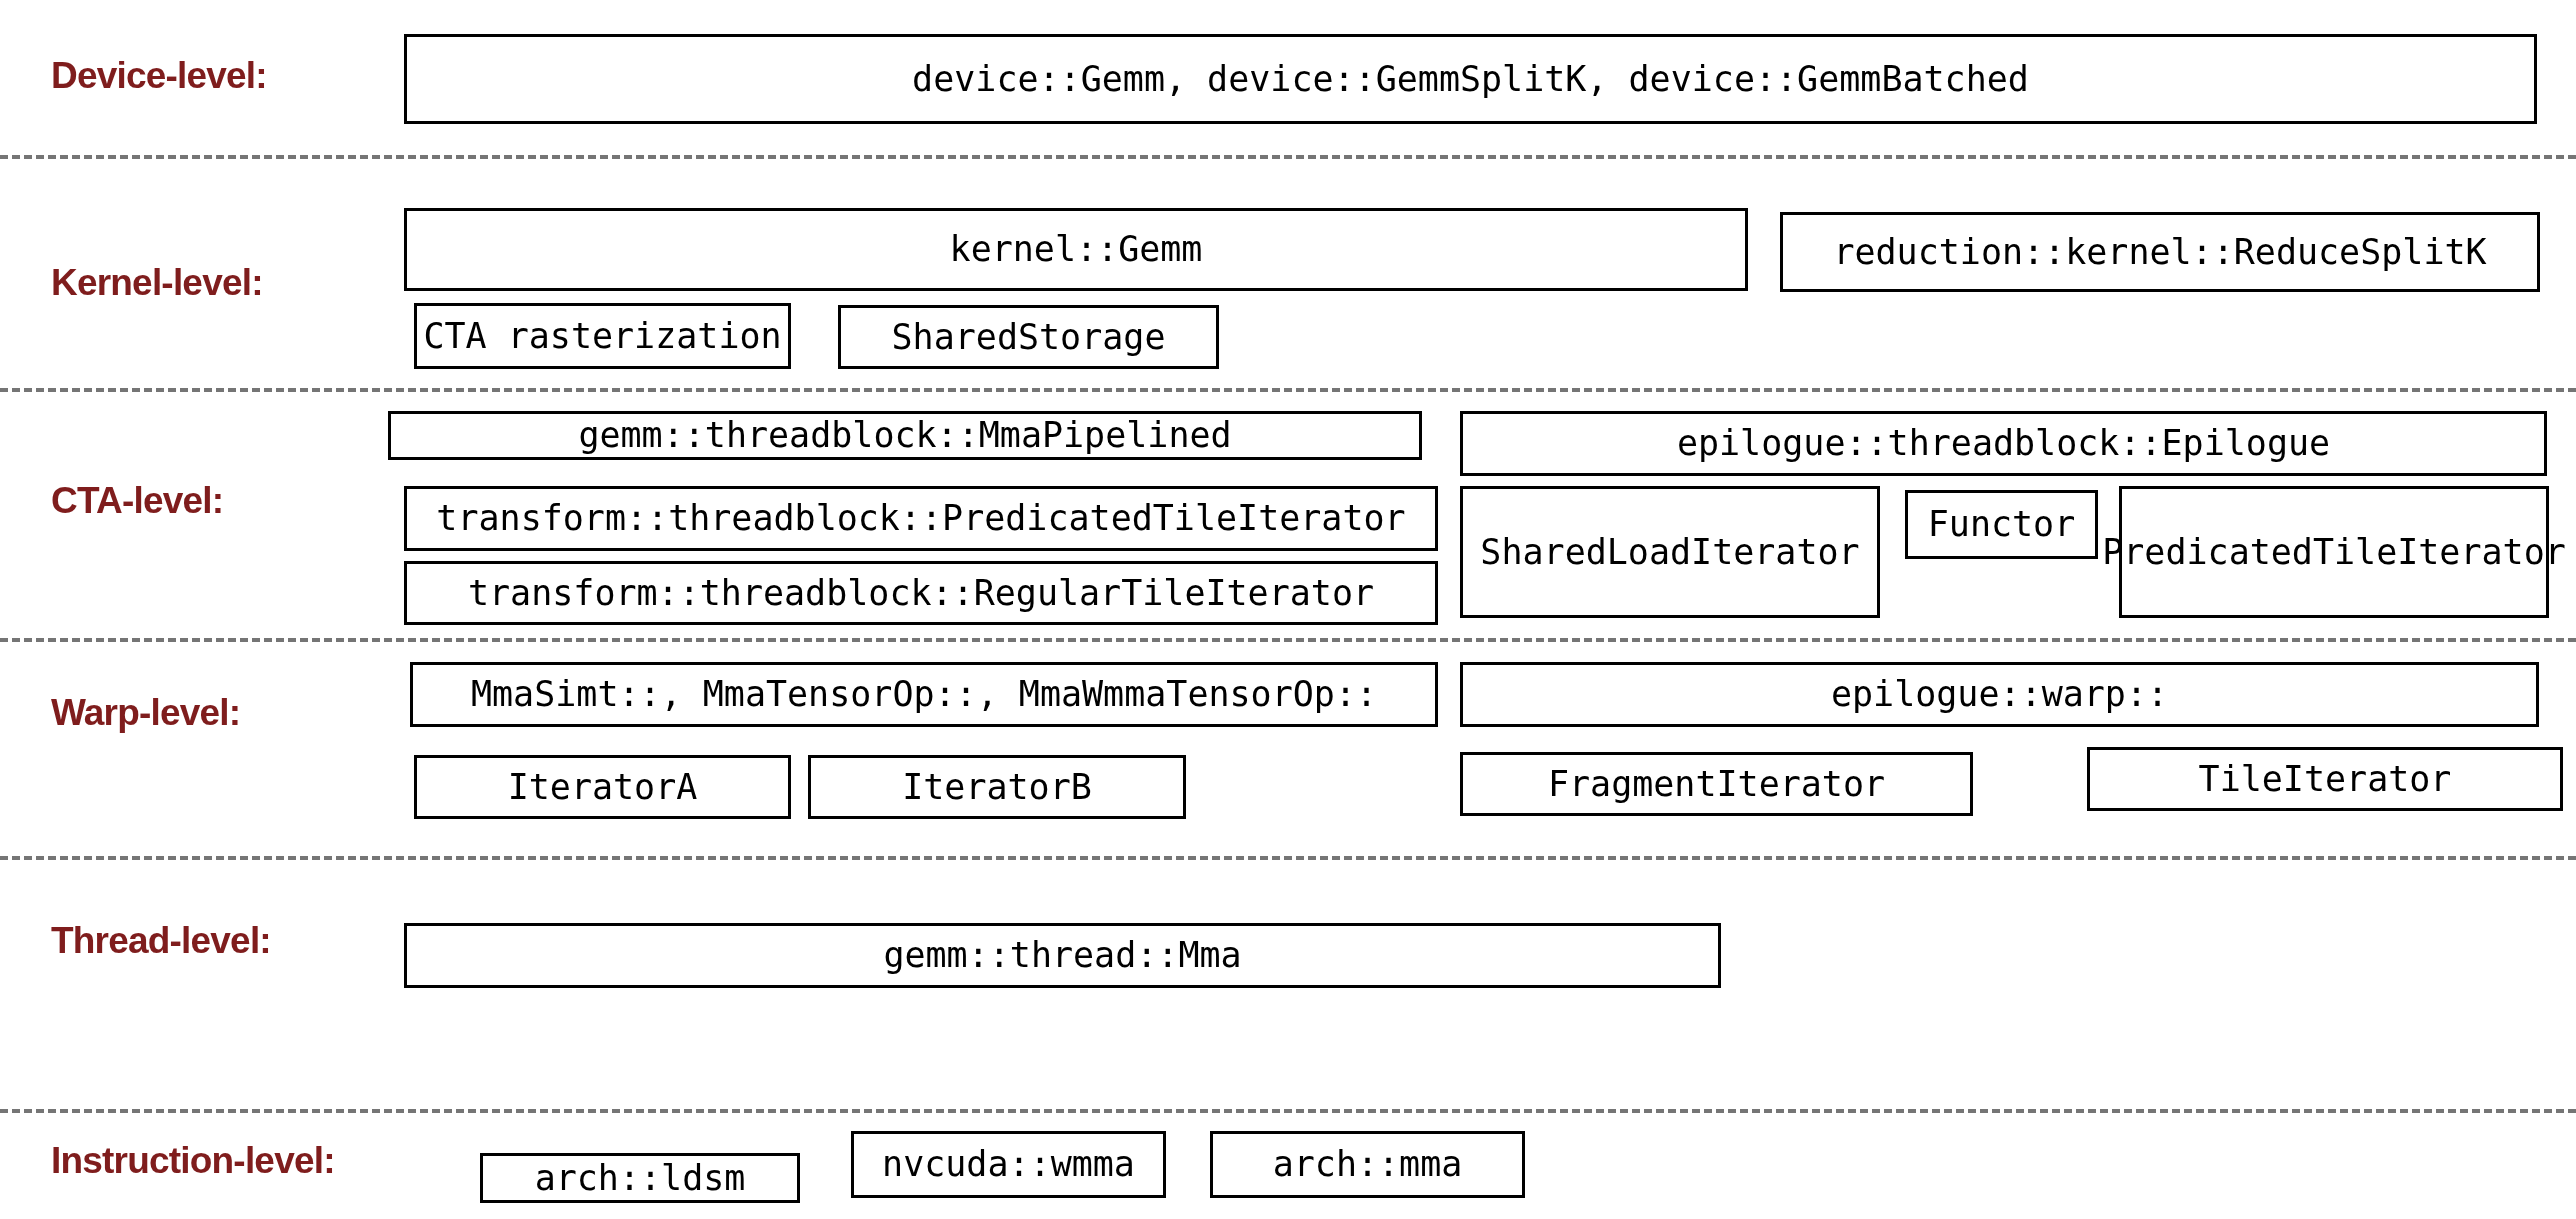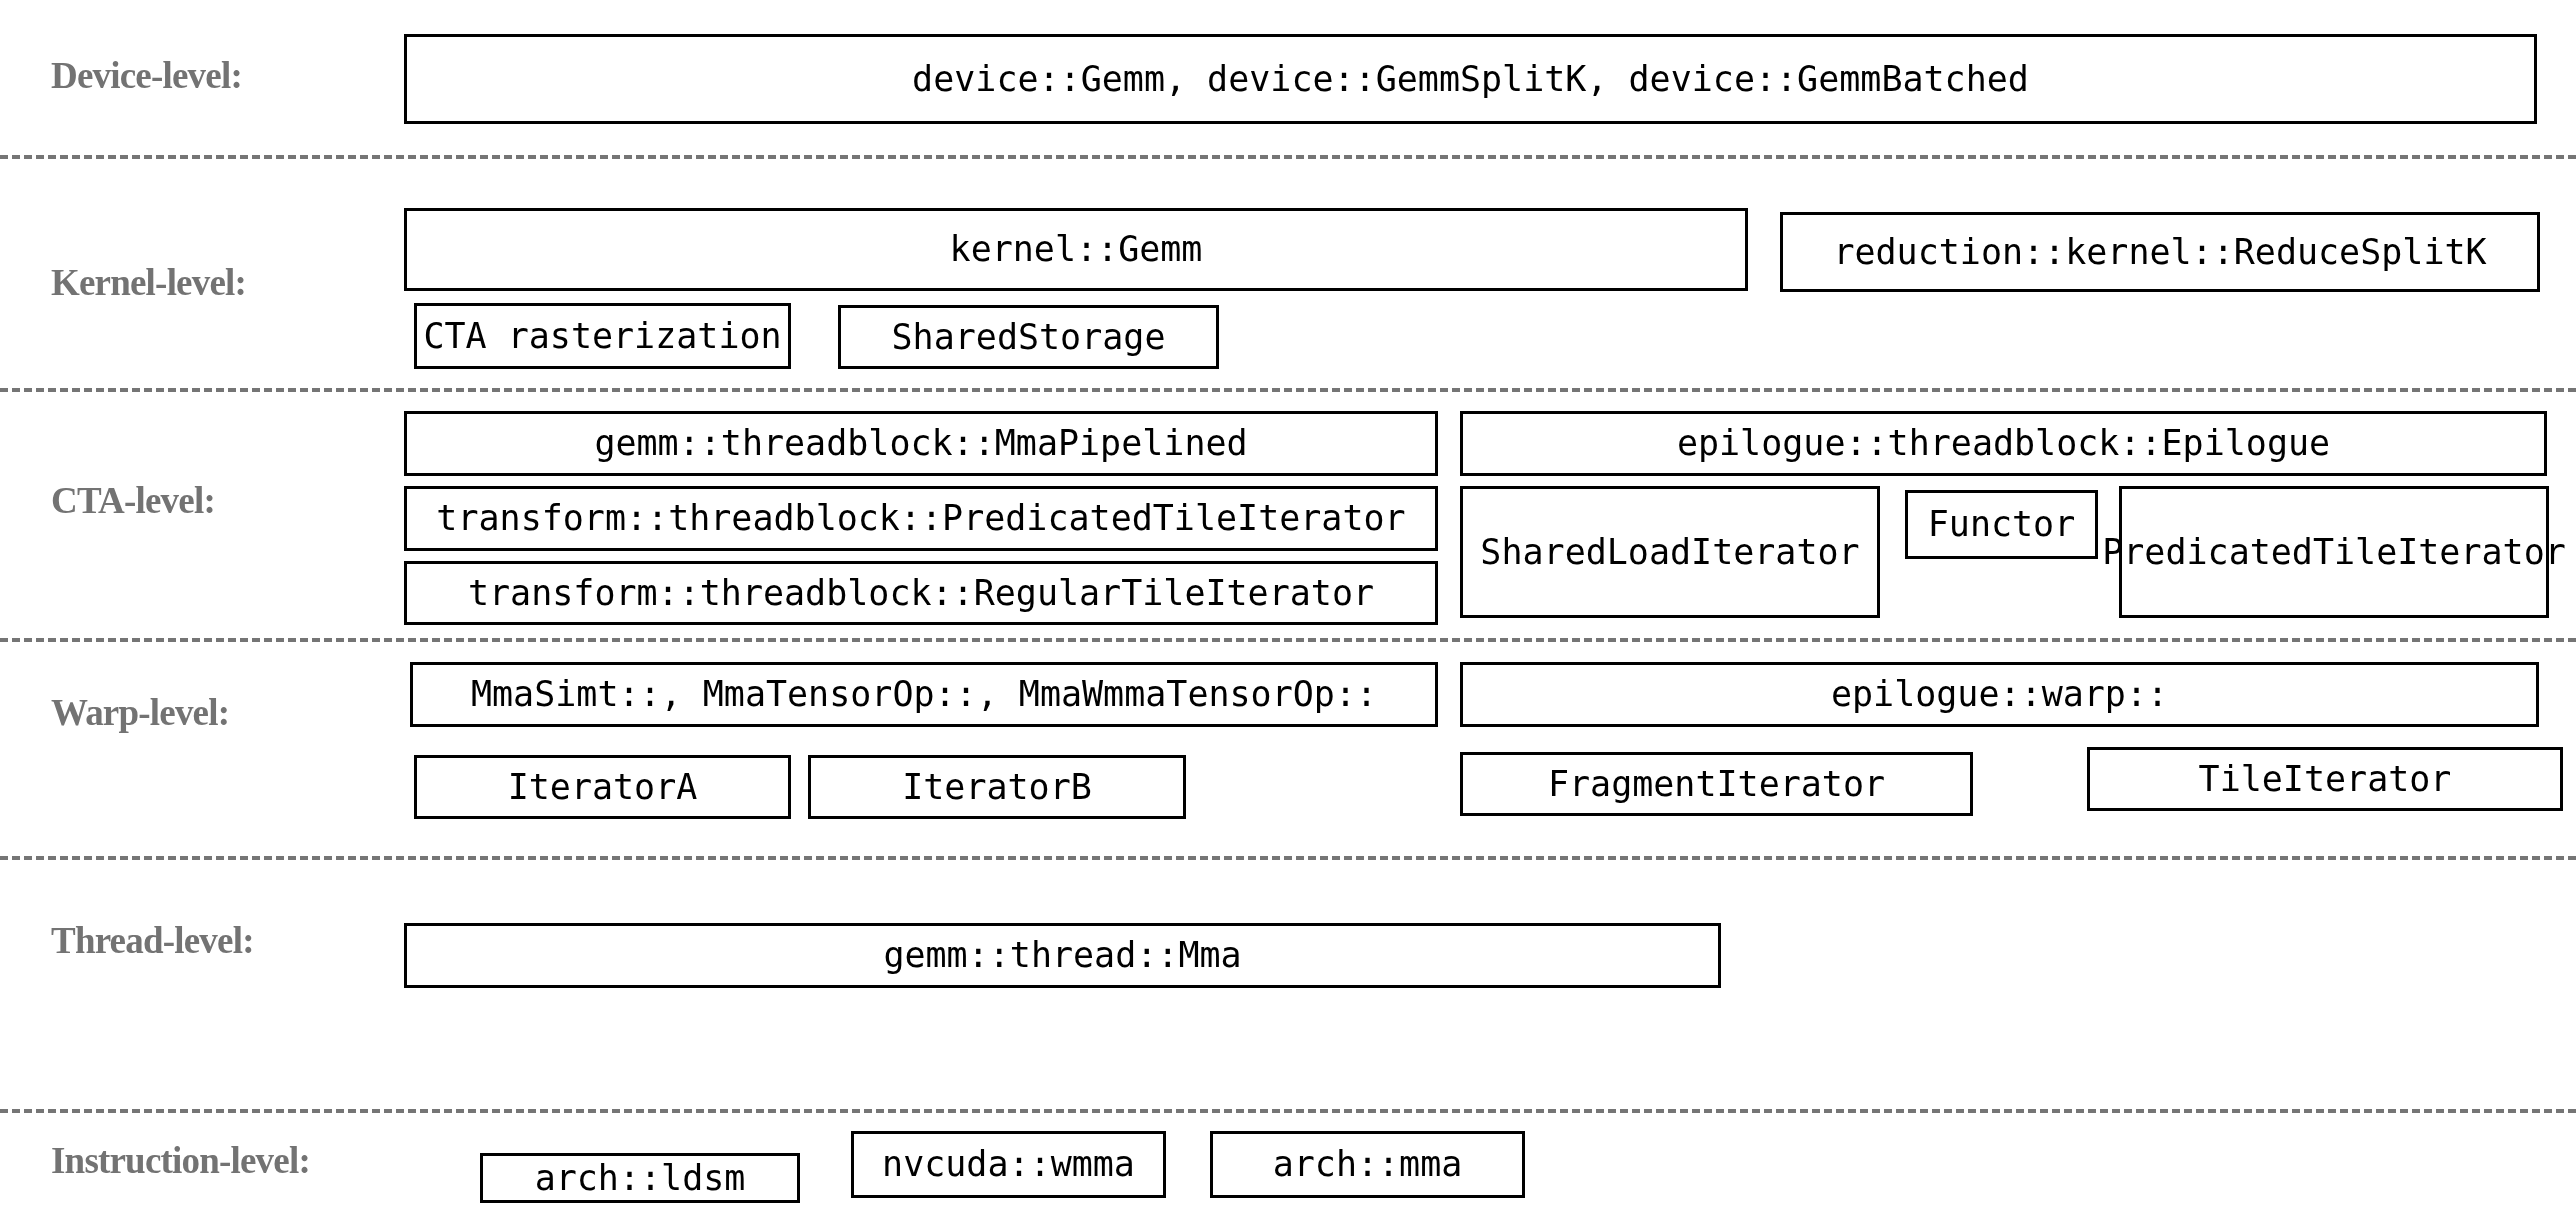--- a/index.html
+++ b/index.html
@@ -10,25 +10,25 @@
   #canvas {
     position: relative;
     width: 2576px;
     height: 1219px;
     background: #ffffff;
     overflow: hidden;
     font-family: "DejaVu Sans Mono", monospace;
   }
   .row-label {
     position: absolute;
-    font-family: Liberation Serif, serif;
+    font-family: Liberation Sans, sans-serif;
     font-weight: 700;
     font-size: 37px;
     line-height: 1;
-    color: #737373;
+    color: #7f1d1d;
     white-space: nowrap;
     letter-spacing: -0.8px;
   }
   .box {
     position: absolute;
     box-sizing: border-box;
     border: 3.1px solid #000000;
     background: #ffffff;
     display: flex;
     align-items: center;
@@ -60,21 +60,21 @@
 
   <div class="row-label" style="left:51px; top:264px;">Kernel-level:</div>
   <div class="box" style="left:404px; top:208px; width:1344px; height:83px;">kernel::Gemm</div>
   <div class="box" style="left:1780px; top:212px; width:760px; height:80px;">reduction::kernel::ReduceSplitK</div>
   <div class="box" style="left:414px; top:303px; width:377px; height:66px;">CTA rasterization</div>
   <div class="box" style="left:838px; top:305px; width:381px; height:64px;">SharedStorage</div>
 
   <div class="dash" style="top:388px;"></div>
 
   <div class="row-label" style="left:51px; top:482px;">CTA-level:</div>
-  <div class="box" style="left:404px; top:411px; width:1034px; height:65px;">gemm::threadblock::MmaPipelined</div>
+  <div class="box" style="left:388px; top:411px; width:1034px; height:49px;">gemm::threadblock::MmaPipelined</div>
   <div class="box" style="left:404px; top:486px; width:1034px; height:65px;">transform::threadblock::PredicatedTileIterator</div>
   <div class="box" style="left:404px; top:561px; width:1034px; height:64px;">transform::threadblock::RegularTileIterator</div>
   <div class="box" style="left:1460px; top:411px; width:1087px; height:65px;">epilogue::threadblock::Epilogue</div>
   <div class="box" style="left:1460px; top:486px; width:420px; height:132px;">SharedLoadIterator</div>
   <div class="box" style="left:1905px; top:490px; width:193px; height:69px;">Functor</div>
   <div class="box" style="left:2119px; top:486px; width:430px; height:132px;">PredicatedTileIterator</div>
 
   <div class="dash" style="top:638px;"></div>
 
   <div class="row-label" style="left:51px; top:694px;">Warp-level:</div>

